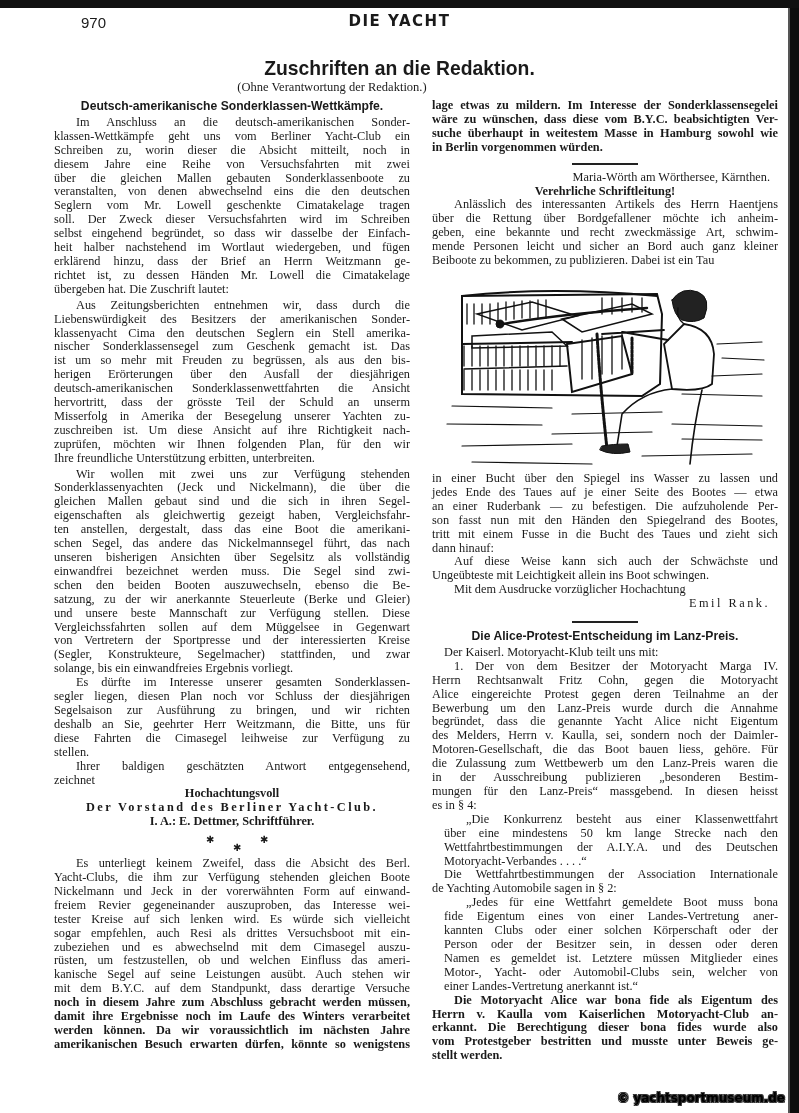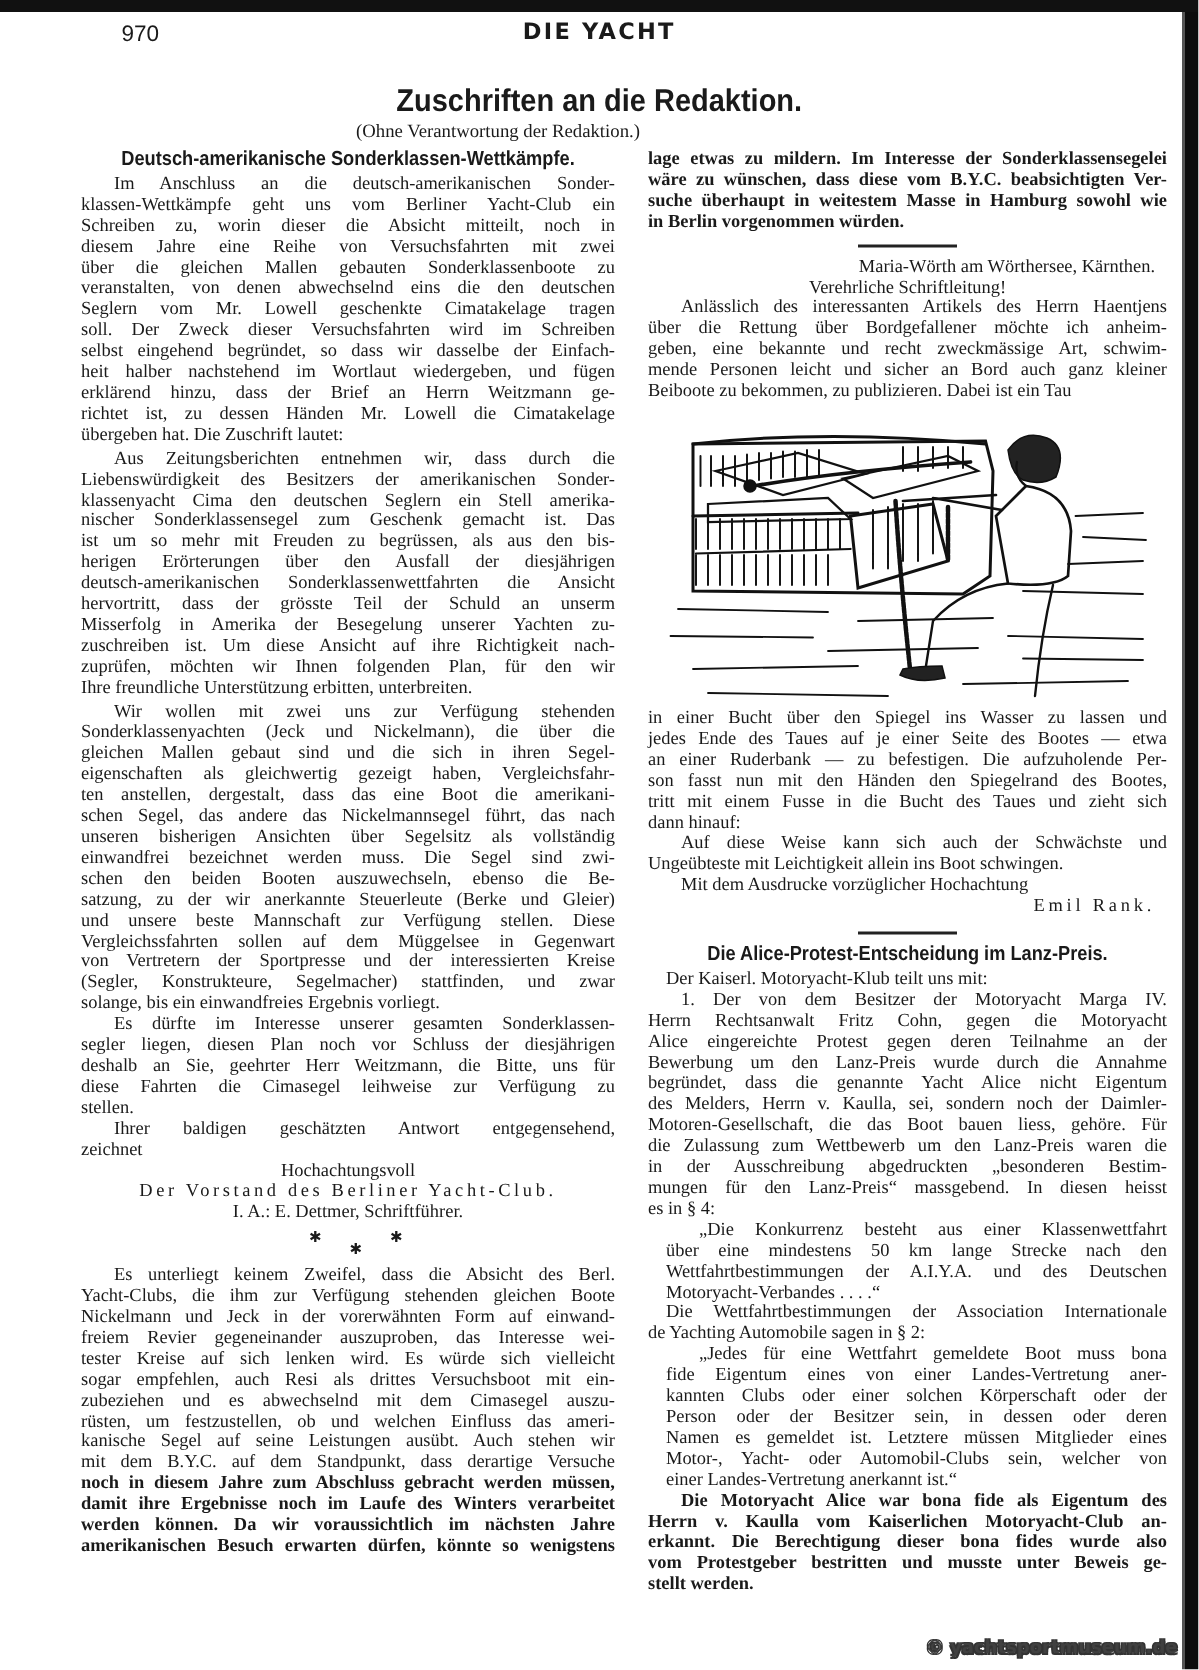--- a/index.html
+++ b/index.html
@@ -13,31 +13,31 @@
   .title { position:absolute; left:0; width:799px; top:56px; text-align:center; font-family:"Liberation Sans",sans-serif; font-weight:bold; font-size:21px; transform:scaleX(0.92); }
   .subtitle { position:absolute; left:0; width:664px; top:80px; text-align:center; font-size:12.5px; }
   .col { position:absolute; font-size:12.3px; line-height:13.9px; }
   .col.left { left:54px; width:356px; top:99px; }
   .col.right { left:432px; width:346px; top:99px; }
   .ln { white-space:nowrap; text-align:justify; text-align-last:justify; display:block; }
   .ln.last { text-align-last:left; }
   .ln.ind { text-indent:22px; }
   .ln.ind2 { padding-left:12px; }
   .ln.ind2i { text-indent:22px; padding-left:12px; }
-  .ln.center { text-align:right; text-align-last:center; }
+  .ln.center { text-align:right; text-align-last:center;font-weight:bold; }
   .ln.right { text-align:right; text-align-last:right; }
   .h2 { font-family:"Liberation Sans",sans-serif; font-weight:bold; font-size:13.5px; text-align:center; display:block; margin:0 0 3px 0; transform:scaleX(0.9); white-space:nowrap; }
   .bold { font-weight:bold; }
   .sp { letter-spacing:3px; }
   .rule { display:block; width:66px; height:2px; background:#222; margin:8px auto 6px auto; }
   .stars { display:block; text-align:center; height:28px; position:relative; }
   .star { position:absolute; font-size:10px; }
   .gap { display:block; height:2px; }
   .illus { display:block; width:346px; height:196px; margin:6px 0 2px 0; }
-  .watermark { position:absolute; right:14px; bottom:8px; font-family:"DejaVu Sans",sans-serif; font-weight:bold; font-size:12px; color:#404040;
+  .watermark { position:absolute; right:14px; bottom:8px; font-family:"DejaVu Sans",sans-serif; font-weight:bold; font-size:12px; color:#000000;
                text-shadow:-1px -1px 0 #333,1px -1px 0 #333,-1px 1px 0 #333,1px 1px 0 #333; }
 </style>
 </head>
 <body>
 
 <div class="topband"></div>
 <div class="rightedge"></div>
 <div class="rightedge2"></div>
 
 <div class="pagenum">970</div>
@@ -91,20 +91,21 @@
       <span class="ln">satzung, zu der wir anerkannte Steuerleute (Berke und Gleier)</span>
       <span class="ln">und unsere beste Mannschaft zur Verfügung stellen. Diese</span>
       <span class="ln">Vergleichssfahrten sollen auf dem Müggelsee in Gegenwart</span>
       <span class="ln">von Vertretern der Sportpresse und der interessierten Kreise</span>
       <span class="ln">(Segler, Konstrukteure, Segelmacher) stattfinden, und zwar</span>
       <span class="ln last">solange, bis ein einwandfreies Ergebnis vorliegt.</span>
     </div>
   <div>
       <span class="ln ind">Es dürfte im Interesse unserer gesamten Sonderklassen-</span>
       <span class="ln">segler liegen, diesen Plan noch vor Schluss der diesjährigen</span>
+      <span class="ln">Segelsaison zur Ausführung zu bringen, und wir richten</span>
       <span class="ln">deshalb an Sie, geehrter Herr Weitzmann, die Bitte, uns für</span>
       <span class="ln">diese Fahrten die Cimasegel leihweise zur Verfügung zu</span>
       <span class="ln last">stellen.</span>
     </div>
   <div>
       <span class="ln ind">Ihrer baldigen geschätzten Antwort entgegensehend,</span>
       <span class="ln last">zeichnet</span>
     </div>
   <span class="ln center">Hochachtungsvoll</span>
   <span class="ln center sp" style="letter-spacing:2.4px">Der Vorstand des Berliner Yacht-Club.</span>
@@ -210,21 +211,21 @@
   <span class="ln last ind2">Der Kaiserl. Motoryacht-Klub teilt uns mit:</span>
   <div>
       <span class="ln ind">1. Der von dem Besitzer der Motoryacht Marga IV.</span>
       <span class="ln">Herrn Rechtsanwalt Fritz Cohn, gegen die Motoryacht</span>
       <span class="ln">Alice eingereichte Protest gegen deren Teilnahme an der</span>
       <span class="ln">Bewerbung um den Lanz-Preis wurde durch die Annahme</span>
       <span class="ln">begründet, dass die genannte Yacht Alice nicht Eigentum</span>
       <span class="ln">des Melders, Herrn v. Kaulla, sei, sondern noch der Daimler-</span>
       <span class="ln">Motoren-Gesellschaft, die das Boot bauen liess, gehöre. Für</span>
       <span class="ln">die Zulassung zum Wettbewerb um den Lanz-Preis waren die</span>
-      <span class="ln">in der Ausschreibung abgedruckten „besonderen Bestim-</span>
+      <span class="ln">in der Ausschreibung publizieren „besonderen Bestim-</span>
       <span class="ln">mungen für den Lanz-Preis“ massgebend. In diesen heisst</span>
       <span class="ln last">es in § 4:</span>
     </div>
   <div>
       <span class="ln ind2i">„Die Konkurrenz besteht aus einer Klassenwettfahrt</span>
       <span class="ln ind2">über eine mindestens 50 km lange Strecke nach den</span>
       <span class="ln ind2">Wettfahrtbestimmungen der A.I.Y.A. und des Deutschen</span>
       <span class="ln ind2 last">Motoryacht-Verbandes . . . .“</span>
     </div>
   <div>

